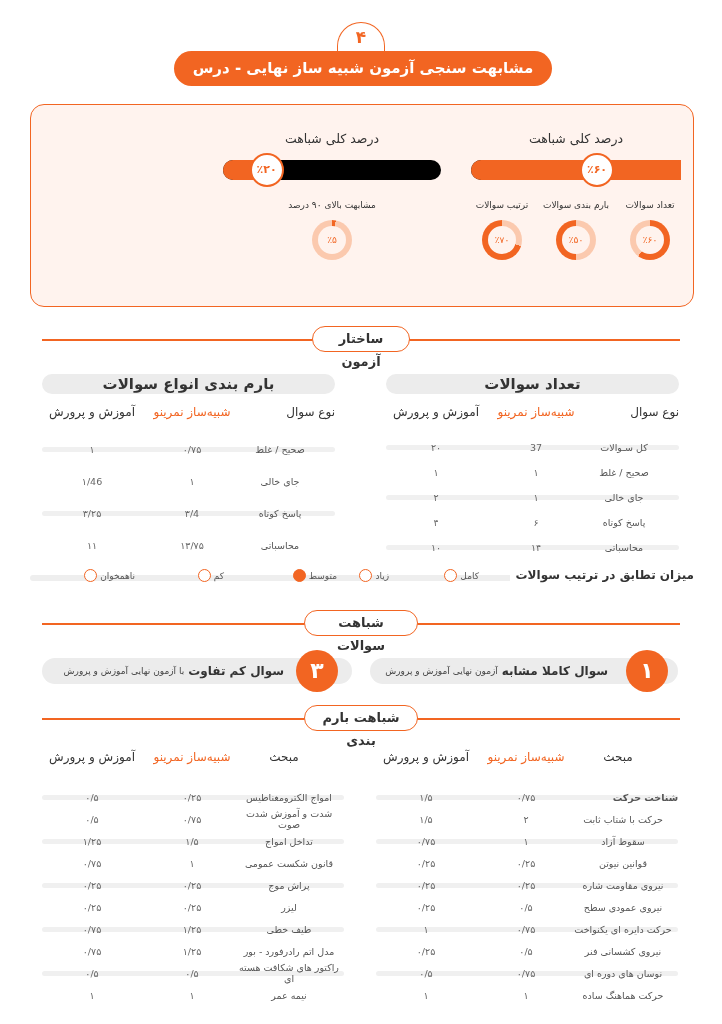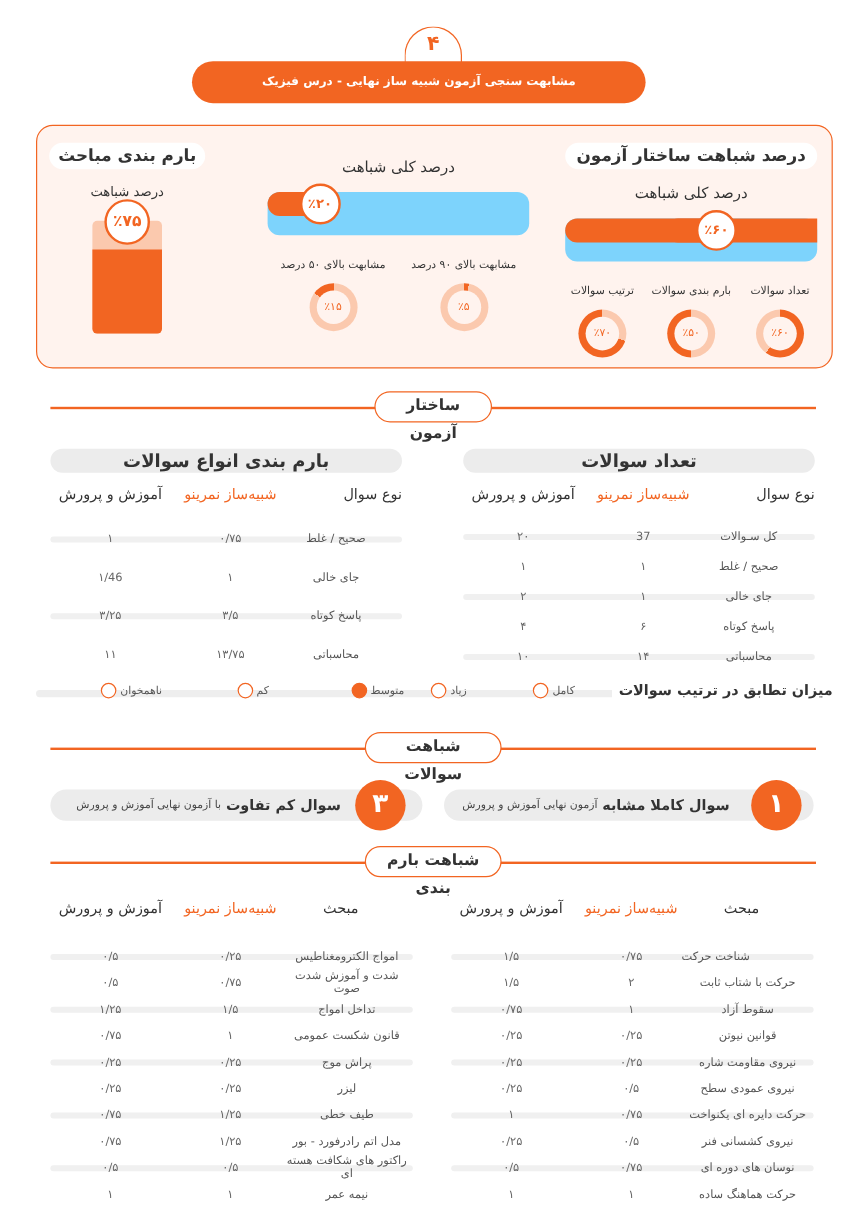--- a/index.html
+++ b/index.html
@@ -2,26 +2,26 @@
 <html><head>
 <meta charset="utf-8">
 <style>
 *{box-sizing:border-box;margin:0;padding:0}
 html,body{width:722px;height:1024px;background:#fff;overflow:hidden}
 body{font-family:"DejaVu Sans","Liberation Sans",sans-serif;color:#333;direction:rtl;position:relative}
 .abs{position:absolute}
 .or{color:#f26522}
 
 .num-bubble{left:337px;top:22px;width:48px;height:30px;border:1.5px solid #f26522;border-bottom:none;border-radius:24px 24px 0 0;background:#fff;text-align:center;font-weight:bold;color:#f26522;font-size:17px;line-height:28px}
-.title-bar{left:160px;top:51px;width:378px;height:35px;background:#f26522;border-radius:18px;color:#fff;font-weight:bold;font-size:10px;text-align:center;line-height:35px}
+.title-bar{left:174px;top:51px;width:378px;height:35px;background:#f26522;border-radius:18px;color:#fff;font-weight:bold;font-size:15px;text-align:center;line-height:35px}
 
 .summary{left:30px;top:104px;width:664px;height:203px;border:1.5px solid #f26522;border-radius:14px;background:#fff3ee}
 .pill-title{background:#fff;border-radius:12px;font-weight:bold;font-size:14px;text-align:center;height:22px;line-height:22px;color:#333}
 .sub{font-size:12.5px;text-align:center;color:#333}
-.bar-track{height:36px;background:#7dd3fc;border-radius:10px;overflow:visible}
+.bar-track{height:20px;background:#000000;border-radius:10px;overflow:visible}
 .bar-fill{height:20px;background:#f26522;border-radius:10px 0 0 10px;position:absolute;left:0;top:0}
 .bar-badge{width:34px;height:34px;border-radius:50%;background:#fff;border:2px solid #f26522;color:#f26522;font-size:11px;font-weight:bold;text-align:center;line-height:30px;position:absolute;top:-7px;direction:ltr}
 .small-lbl{font-size:9px;text-align:center;color:#333}
 .donut{width:40px;height:40px;border-radius:50%;display:flex;align-items:center;justify-content:center}
 .donut-in{width:28px;height:28px;border-radius:50%;background:#fff3ee;color:#f26522;font-size:9px;text-align:center;line-height:28px;direction:ltr}
 
 .sec-line{height:1.5px;background:#f26522}
 .sec-pill{height:26px;border:1.5px solid #f26522;border-radius:13px;background:#fff;font-weight:bold;font-size:13px;text-align:center;line-height:23px;color:#333;padding:0 10px}
 .grey-head{height:20px;background:#ececec;border-radius:10px;font-weight:bold;font-size:15px;text-align:center;line-height:20px;color:#333}
 .th{font-size:12px;font-weight:normal;color:#333}
@@ -38,21 +38,20 @@
 </style>
 </head>
 <body>
 
 <div class="abs num-bubble">۴</div>
 <div class="abs title-bar">مشابهت سنجی آزمون شبیه ساز نهایی - درس فیزیک</div>
 
 <div class="abs summary">
 
   <div class="abs" style="right:12px;top:14px;width:210px">
-    <div class="pill-title">درصد شباهت ساختار آزمون</div>
     <div class="sub" style="margin-top:12px">درصد کلی شباهت</div>
     <div class="bar-track" style="position:relative;margin-top:14px">
       <div class="bar-fill" style="width:60%;left:auto;right:0;border-radius:10px 0 0 10px;"></div>
       <div class="bar-fill" style="width:60%"></div>
       <div class="bar-badge" style="left:calc(60% - 17px)">٪۶۰</div>
     </div>
     <div style="display:flex;justify-content:space-between;margin-top:20px">
       <div style="width:62px;display:flex;flex-direction:column;align-items:center;gap:10px">
         <div class="small-lbl">تعداد سوالات</div>
         <div class="donut" style="background:conic-gradient(#f26522 0 60%,#fbc9ae 60% 100%)">
@@ -80,37 +79,23 @@
       <div class="bar-fill" style="width:20%"></div>
       <div class="bar-badge" style="left:calc(20% - 17px)">٪۲۰</div>
     </div>
     <div style="display:flex;justify-content:space-around;margin-top:20px">
       <div style="width:100px;display:flex;flex-direction:column;align-items:center;gap:10px">
         <div class="small-lbl">مشابهت بالای ۹۰ درصد</div>
         <div class="donut" style="background:conic-gradient(#f26522 0 3%,#fbc9ae 3% 100%)">
             <div class="donut-in">٪۵</div>
           </div>
       </div>
-      <div style="width:100px;display:flex;flex-direction:column;align-items:center;gap:10px">
-        <div class="small-lbl">مشابهت بالای ۵۰ درصد</div>
-        <div class="donut" style="background:conic-gradient(#fbc9ae 0 85%,#f26522 85% 100%)">
-            <div class="donut-in">٪۱۵</div>
-          </div>
-      </div>
-    </div>
-  </div>
-
-  <div class="abs" style="left:10px;top:14px;width:130px">
-    <div class="pill-title">بارم بندی مباحث</div>
-    <div class="sub" style="margin-top:12px;font-size:11px">درصد شباهت</div>
-    <div style="position:relative;width:58px;height:94px;margin:18px auto 0;background:#fbc9ae;border-radius:4px;overflow:visible">
-      <div style="position:absolute;bottom:0;left:0;right:0;height:75%;background:#f26522;border-radius:0 0 4px 4px"></div>
-      <div class="bar-badge" style="left:10px;top:-18px;width:38px;height:38px;line-height:34px;font-size:13px">٪۷۵</div>
-    </div>
-  </div>
+    </div>
+  </div>
+
 </div>
 
 <div class="abs sec-line" style="left:42px;right:42px;top:339px"></div>
 <div class="abs sec-pill" style="left:312px;top:326px;width:98px">ساختار آزمون</div>
 
 <div class="abs grey-head" style="left:386px;top:374px;width:293px">تعداد سوالات</div>
 <div class="abs" style="left:386px;top:405px;width:293px;height:20px">
   <span class="abs th" style="right:0;width:70px;text-align:right">نوع سوال</span>
   <span class="abs th or" style="left:100px;width:100px;text-align:center">شبیه‌ساز نمرینو</span>
   <span class="abs th" style="left:0;width:100px;text-align:center">آموزش و پرورش</span>
@@ -155,21 +140,21 @@
       <span style="position: absolute; left: 100px; width: 100px;">۰/۷۵</span>
       <span style="position: absolute; right: 0px; width: 110px; text-align: center; color: rgb(85, 85, 85);">صحیح / غلط</span>
     </div>
     <div class="row" style="left: 42px; width: 293px; top: 472px;">
       <span style="position: absolute; left: 0px; width: 100px;">۱/46</span>
       <span style="position: absolute; left: 100px; width: 100px;">۱</span>
       <span style="position: absolute; right: 0px; width: 110px; text-align: center; color: rgb(85, 85, 85);">جای خالی</span>
     </div>
     <div class="row shade" style="left: 42px; width: 293px; top: 504px;">
       <span style="position: absolute; left: 0px; width: 100px;">۳/۲۵</span>
-      <span style="position: absolute; left: 100px; width: 100px;">۳/۵</span>
+      <span style="position: absolute; left: 100px; width: 100px;">۳/4</span>
       <span style="position: absolute; right: 0px; width: 110px; text-align: center; color: rgb(85, 85, 85);">پاسخ کوتاه</span>
     </div>
     <div class="row" style="left: 42px; width: 293px; top: 536px;">
       <span style="position: absolute; left: 0px; width: 100px;">۱۱</span>
       <span style="position: absolute; left: 100px; width: 100px;">۱۳/۷۵</span>
       <span style="position: absolute; right: 0px; width: 110px; text-align: center; color: rgb(85, 85, 85);">محاسباتی</span>
     </div>
   </div>
 
 <div class="abs radio-line">
@@ -221,21 +206,21 @@
 </div>
 <div class="abs" style="left:42px;top:750px;width:302px;height:20px">
   <span class="abs th" style="right:20px;width:80px;text-align:center">مبحث</span>
   <span class="abs th or" style="left:100px;width:100px;text-align:center">شبیه‌ساز نمرینو</span>
   <span class="abs th" style="left:0;width:100px;text-align:center">آموزش و پرورش</span>
 </div>
 <div id="sim-rows">
     <div class="row shade" style="left: 376px; width: 302px; top: 788px;">
       <span style="position: absolute; left: 0px; width: 100px;">۱/۵</span>
       <span style="position: absolute; left: 100px; width: 100px;">۰/۷۵</span>
-      <span style="position: absolute; right: 0px; width: 110px; text-align: left; color: rgb(85, 85, 85);">شناخت حرکت</span>
+      <span style="position: absolute; right: 0px; width: 110px; text-align: right; color: rgb(85, 85, 85); font-weight: bold;">شناخت حرکت</span>
     </div>
     <div class="row" style="left: 376px; width: 302px; top: 810px;">
       <span style="position: absolute; left: 0px; width: 100px;">۱/۵</span>
       <span style="position: absolute; left: 100px; width: 100px;">۲</span>
       <span style="position: absolute; right: 0px; width: 110px; text-align: center; color: rgb(85, 85, 85);">حرکت با شتاب ثابت</span>
     </div>
     <div class="row shade" style="left: 376px; width: 302px; top: 832px;">
       <span style="position: absolute; left: 0px; width: 100px;">۰/۷۵</span>
       <span style="position: absolute; left: 100px; width: 100px;">۱</span>
       <span style="position: absolute; right: 0px; width: 110px; text-align: center; color: rgb(85, 85, 85);">سقوط آزاد</span>

